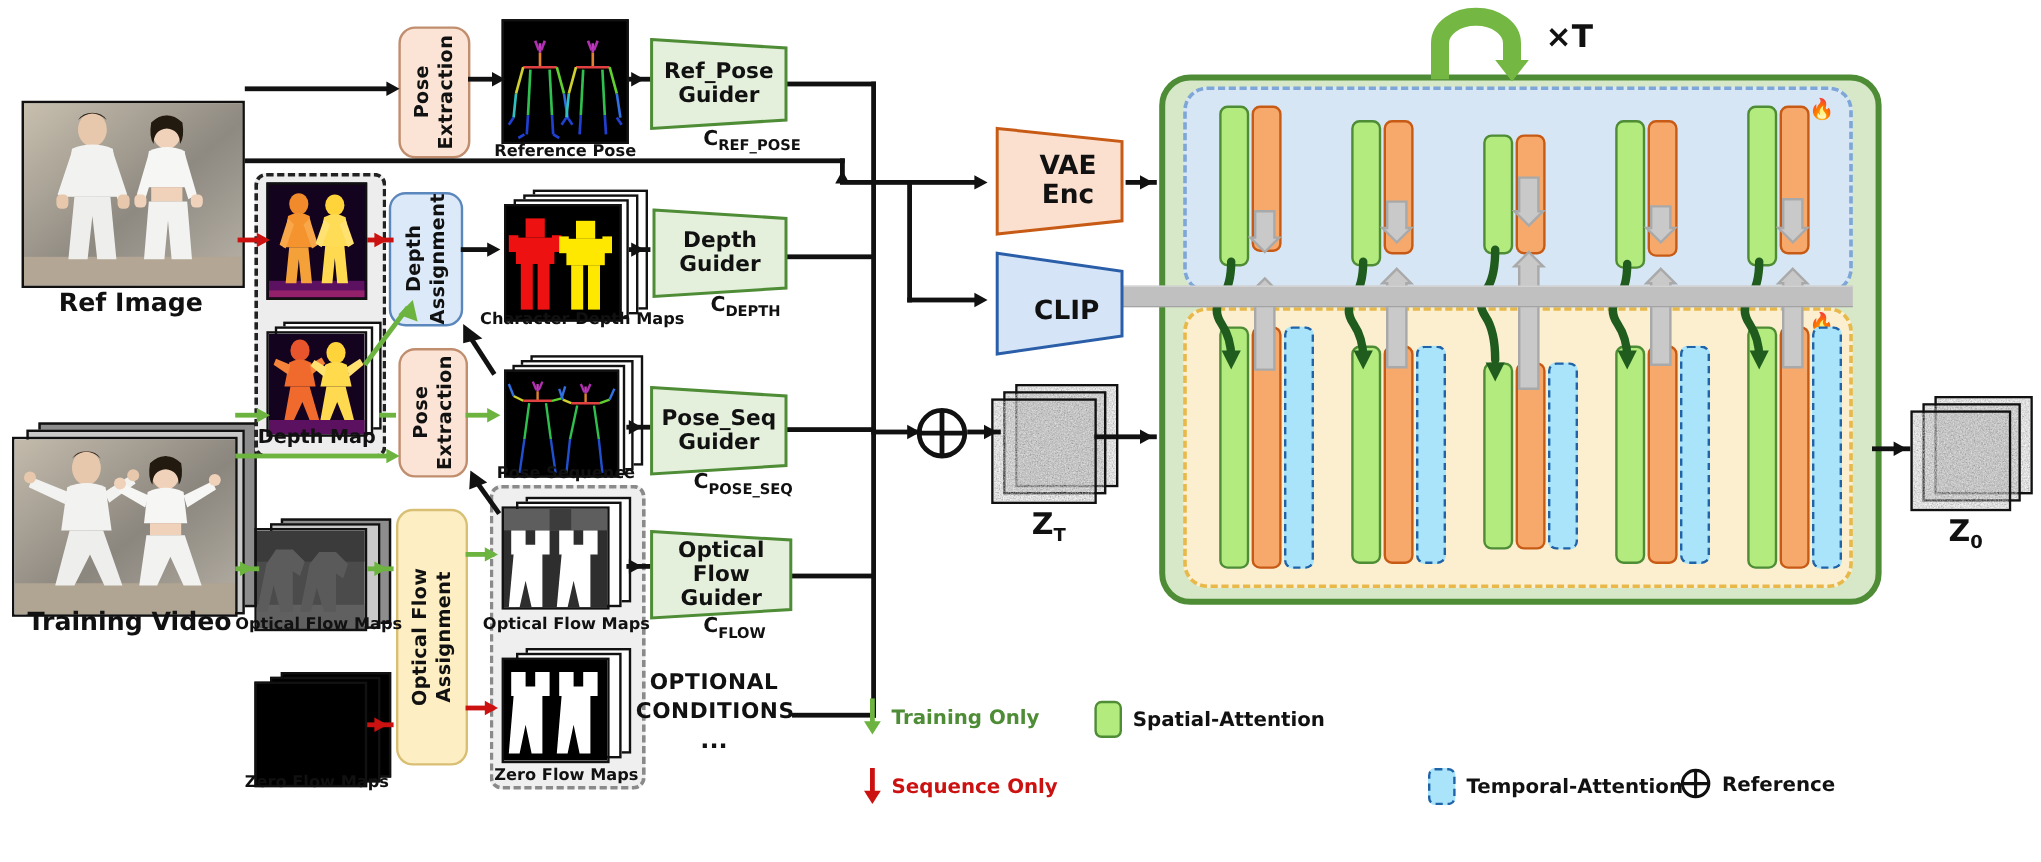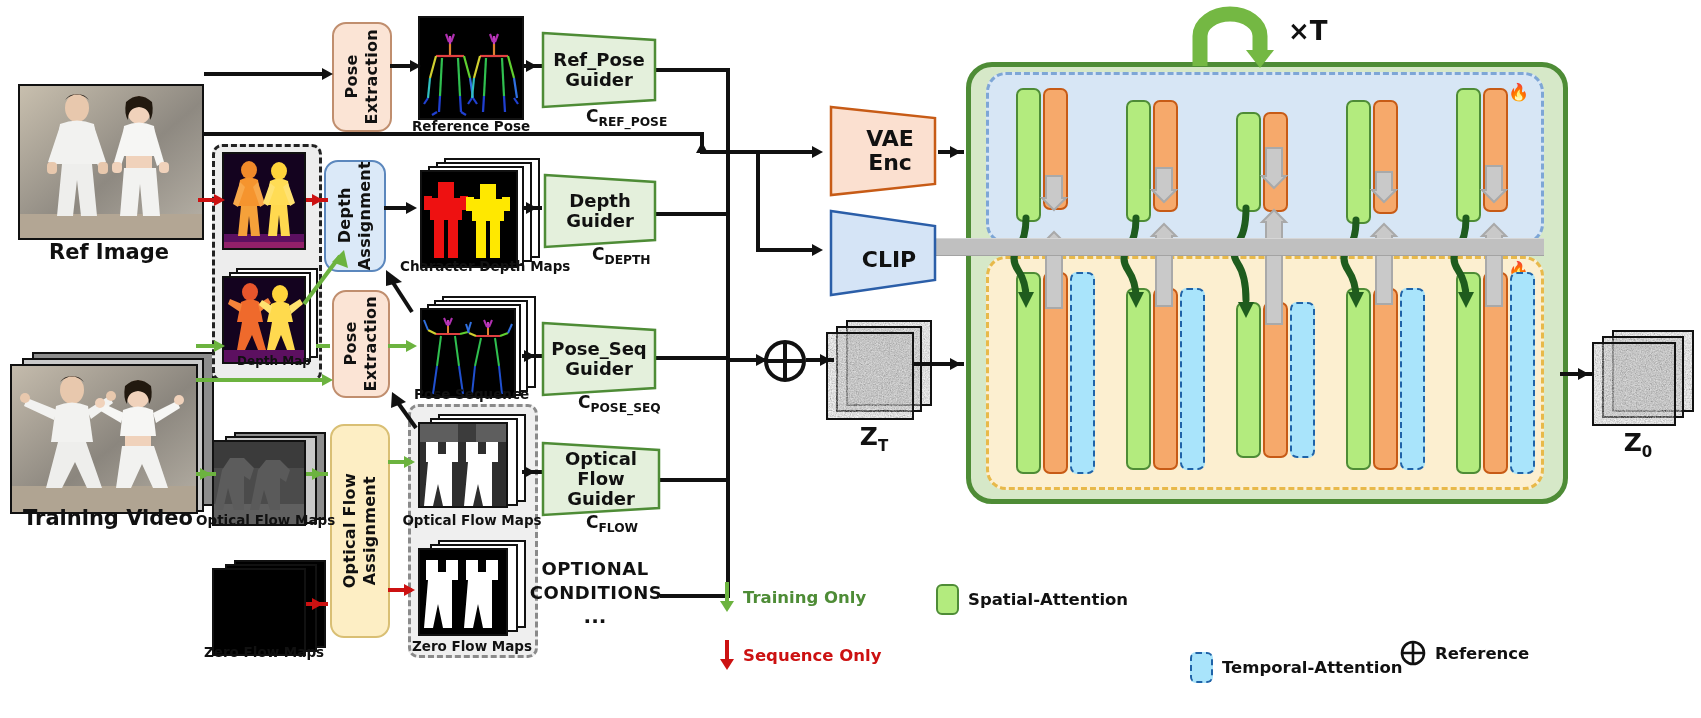--- a/index.html
+++ b/index.html
@@ -192,21 +192,21 @@
       <path d="M34 26 l10 -6 l3 5 l-11 9z" fill="#f5843a"></path>
       <path d="M18 44 l16 0 l8 28 l-8 0 l-6 -15 l-7 15 l-8 0z" fill="#ef6a2c"></path>
       <ellipse cx="56" cy="16" rx="8" ry="9" fill="#ffd43b"></ellipse>
       <path d="M47 26 q9 -5 18 0 l4 18 l-26 0z" fill="#ffda4d"></path>
       <path d="M48 28 l-10 -6 l-3 5 l11 9z" fill="#ffe270"></path>
       <path d="M65 28 l11 -7 l3 5 l-12 10z" fill="#ffe270"></path>
       <path d="M48 44 l16 0 l7 28 l-8 0 l-6 -15 l-6 15 l-8 0z" fill="#ffd94f"></path>
     </svg>
   </div>
 </div>
-<div class="caption" style="left:224px;top:354px;width:100px;font-size:12px;">Depth Map</div>
+<div class="caption" style="left:214px;top:354px;width:100px;font-size:16px;">Depth Map</div>
 
 <div class="proc peach" style="left:332px;top:22px;width:56px;height:106px;font-size:16px;">
   <span style="transform:rotate(180deg);">Pose<br>Extraction</span>
 </div>
 
 <div class="proc blue" style="left:324px;top:160px;width:58px;height:108px;font-size:16px;">
   <span style="transform:rotate(180deg);">Depth<br>Assignment</span>
 </div>
 
 <div class="proc peach" style="left:332px;top:290px;width:54px;height:104px;font-size:16px;">
@@ -728,37 +728,37 @@
 <div id="legend">
 
   <div class="lg" style="left:20px;top:42px;">
     <span class="darr">
         <i style="background:#6cb33f;"></i>
         <b style="border-top:11px solid #6cb33f;"></b>
       </span>
     <span class="tx" style="color:#4e8c36;">Training Only</span>
   </div>
 
-  <div class="lg" style="left:212px;top:44px;margin-left:24px;">
+  <div class="lg" style="left:212px;top:44px;">
     <span class="swatch sw-sp"></span>
     <span class="tx">Spatial-Attention</span>
   </div>
 
 
 
   <div class="lg" style="left:20px;top:100px;">
     <span class="darr">
         <i style="background:#cc1111;"></i>
         <b style="border-top:11px solid #cc1111;"></b>
       </span>
     <span class="tx" style="color:#cc1111;">Sequence Only</span>
   </div>
 
 
-  <div class="lg" style="left:458px;top:112px;padding-left:32px;">
+  <div class="lg" style="left:458px;top:100px;padding-left:32px;">
     <span class="swatch sw-tp"></span>
     <span class="tx">Temporal-Attention</span>
   </div>
 
   <div class="lg" style="left:700px;top:100px;">
     <span style="display:inline-block;width:26px;height:26px;">
       <svg width="26" height="26" viewBox="0 0 26 26">
           <circle cx="13" cy="13" r="11" fill="#fff" stroke="#111" stroke-width="2.6"></circle>
           <path d="M2 13 H24 M13 2 V24" stroke="#111" stroke-width="2.6"></path>
         </svg>

